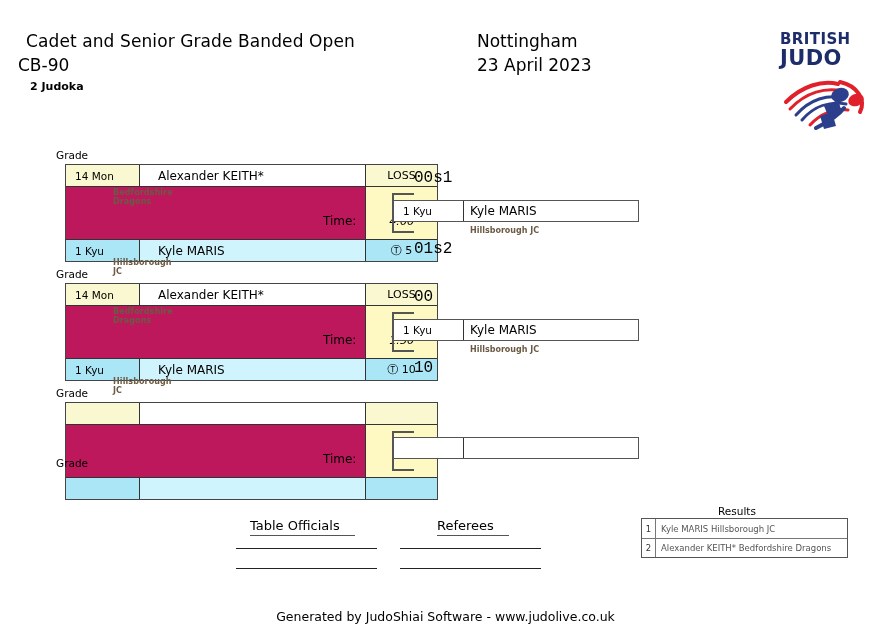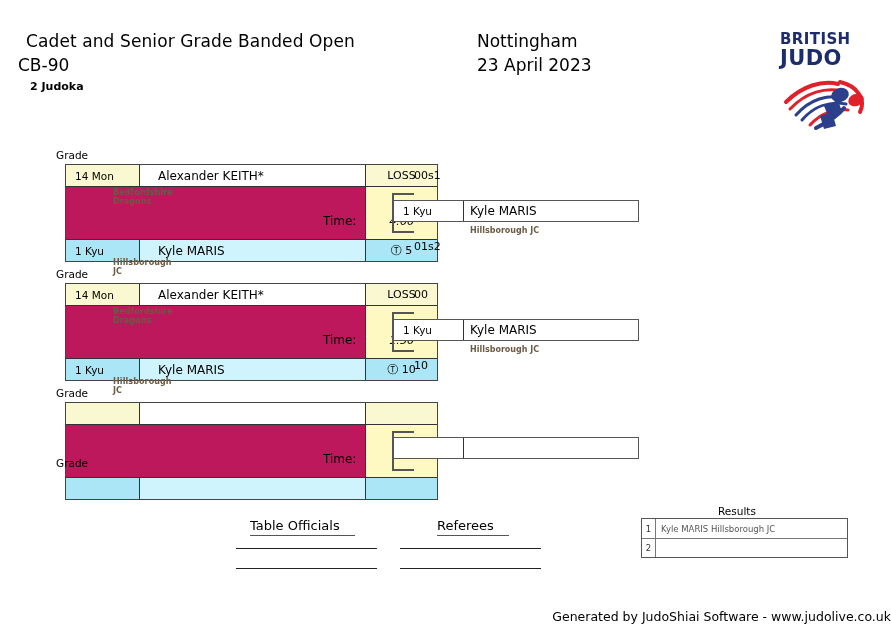--- a/index.html
+++ b/index.html
@@ -173,21 +173,22 @@
     position: absolute;
     left: 95px;
     font-size: 8px;
     color: #6b5a44;
     font-weight: bold;
     letter-spacing: 0.1px;
   }
   .outscore {
     position: absolute;
     left: 396px;
-    font-size: 11px;
+    font-size: 16px;
+    font-family: Liberation Mono, monospace;
   }
 
   
   .conn-v {
     position: absolute;
     background: #555;
     width: 1.6px;
   }
   .conn-h {
     position: absolute;
@@ -285,21 +286,21 @@
     font-size: 8.5px;
     color: #555;
   }
 
   
   #footer {
     position: absolute;
     left: 0;
     top: 609px;
     width: 891px;
-    text-align: right;
+    text-align: center;
     font-size: 12.5px;
   }
 </style>
 </head>
 <body>
 
 <div id="event-title">Cadet and Senior Grade Banded Open</div>
 <div id="event-category">CB-90</div>
 <div id="judoka-count">2 Judoka</div>
 <div id="event-venue">Nottingham</div>
@@ -428,16 +429,17 @@
 <div class="sig-line" style="left:400px; top:568px; width:141px;"></div>
 
 <div id="results-title">Results</div>
 <div id="results-table">
   <div class="res-row">
     <div class="res-rank">1</div>
     <div class="res-name">Kyle MARIS Hillsborough JC</div>
   </div>
   <div class="res-row">
     <div class="res-rank">2</div>
+    <div class="res-name">Alexander KEITH* Bedfordshire Dragons</div>
   </div>
 </div>
 
 <div id="footer">Generated by JudoShiai Software - www.judolive.co.uk</div>
 
 </body></html>

